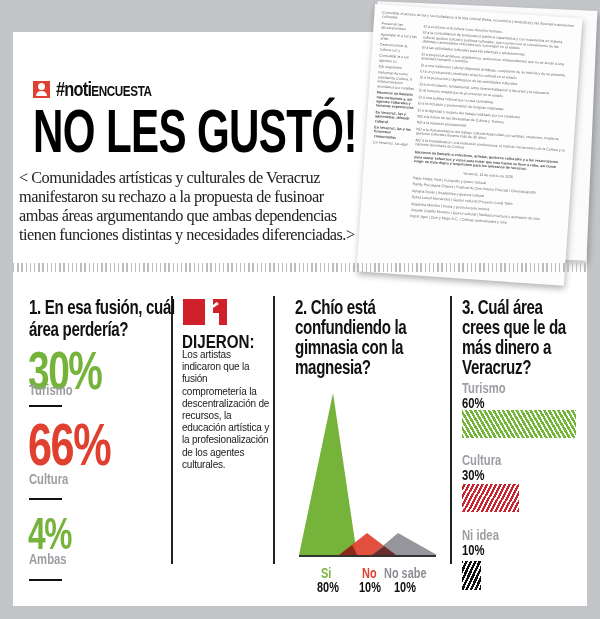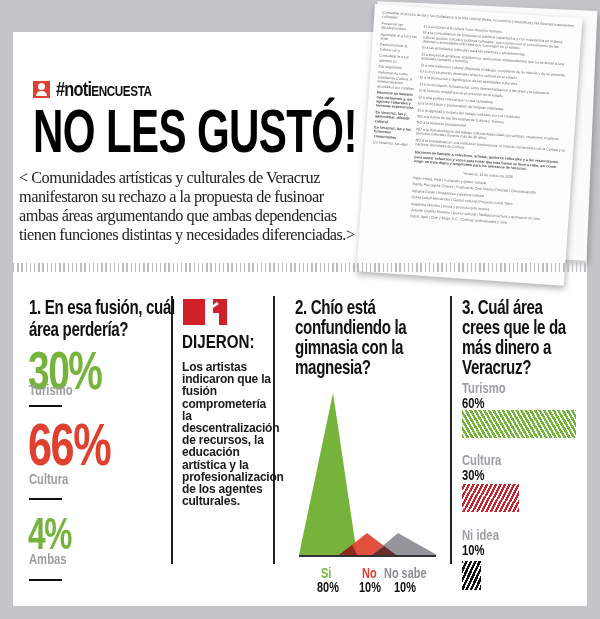--- a/index.html
+++ b/index.html
@@ -29,21 +29,21 @@
   
   .vline{position:absolute;width:2px;background:#222;}
   .q-title{position:absolute;font-weight:bold;color:#111;font-size:21px;line-height:22px;letter-spacing:-0.5px;transform:scaleX(0.72);transform-origin:left top;white-space:nowrap;}
 
   .big-pct{position:absolute;font-weight:bold;font-size:54px;line-height:54px;letter-spacing:-2px;transform:scaleX(0.72);transform-origin:left top;white-space:nowrap;}
   .big-label{position:absolute;font-weight:bold;font-size:15px;color:#9d9ea3;transform:scaleX(0.75);transform-origin:left top;white-space:nowrap;}
   .rule{position:absolute;width:33px;height:2px;background:#111;}
 
   .quote-icon{position:absolute;left:183px;top:296px;width:52px;height:30px;}
   .dijeron{position:absolute;left:182px;top:332px;font-weight:900;font-size:19px;line-height:19px;transform:scaleX(0.8);transform-origin:left top;white-space:nowrap;color:#111;}
-  .quote-body{position:absolute;left:182px;top:361px;width:90px;font-size:12px;line-height:12.2px;font-weight:bold;color:#1a1a1a;letter-spacing:-0.2px;}
+  .quote-body{position:absolute;left:182px;top:349px;width:90px;font-size:10px;line-height:12.2px;font-weight:normal;color:#1a1a1a;letter-spacing:-0.2px;}
 
   .tri-axis{position:absolute;left:299px;top:555px;width:137px;height:2px;background:#333;}
   .ans-label{position:absolute;font-weight:bold;font-size:14px;line-height:14px;transform:scaleX(0.78);transform-origin:left top;white-space:nowrap;}
 
   .bar-label{position:absolute;font-weight:bold;font-size:15px;line-height:15px;transform:scaleX(0.75);transform-origin:left top;white-space:nowrap;}
   .bar{position:absolute;height:28px;}
   .bar.green{background:repeating-linear-gradient(60deg,#74b53a 0px,#74b53a 2.4px,#ffffff 2.4px,#ffffff 4px);}
   .bar.red{background:repeating-linear-gradient(-62deg,#c92330 0px,#c92330 2.2px,#ffffff 2.2px,#ffffff 4px);}
   .bar.black{background:repeating-linear-gradient(-65deg,#111 0px,#111 2.4px,#ffffff 2.4px,#ffffff 4px);}
 </style>

